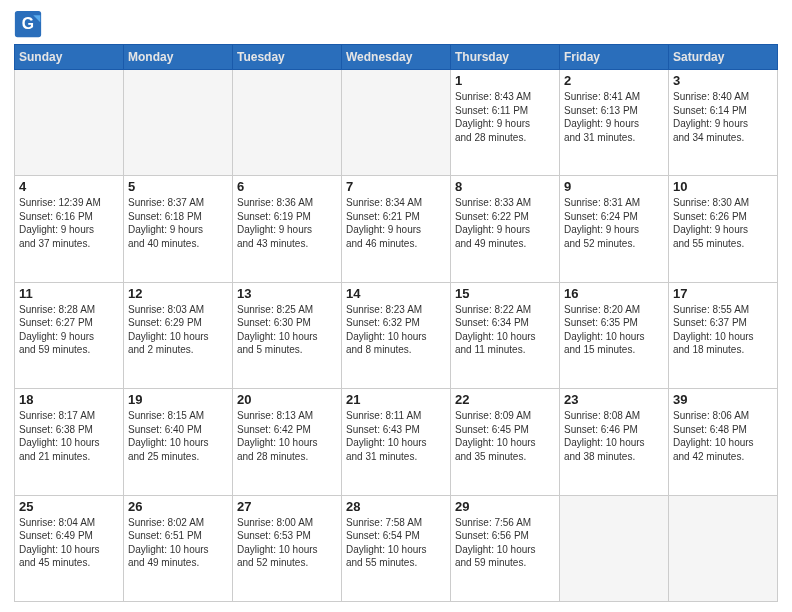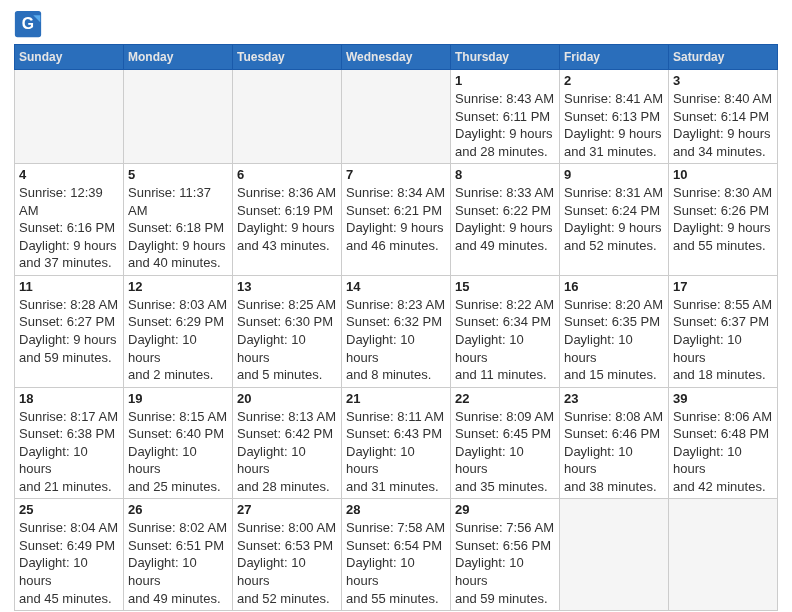--- a/index.html
+++ b/index.html
@@ -79,21 +79,21 @@
       background: #f5f5f5;
     }
     .day-num {
       font-size: 13px;
       font-weight: bold;
       color: #222;
       display: block;
       margin-bottom: 2px;
     }
     .day-info {
-      font-size: 13px;
+      font-size: 10px;
       color: #333;
       line-height: 1.35;
     }
   </style>
 </head>
 <body>
 
 <div class="page">
   <div class="header">
     <div class="logo">
@@ -156,21 +156,21 @@
         <tr>
           <td>
             <span class="day-num">4</span>
             <div class="day-info" style="white-space: pre-line;">Sunrise: 12:39 AM
 Sunset: 6:16 PM
 Daylight: 9 hours
 and 37 minutes.</div>
           </td>
           <td>
             <span class="day-num">5</span>
-            <div class="day-info" style="white-space: pre-line;">Sunrise: 11:37 AM
+            <div class="day-info" style="white-space: pre-line;">Sunrise: 8:37 AM
 Sunset: 6:18 PM
 Daylight: 9 hours
 and 40 minutes.</div>
           </td>
           <td>
             <span class="day-num">6</span>
             <div class="day-info" style="white-space: pre-line;">Sunrise: 8:36 AM
 Sunset: 6:19 PM
 Daylight: 9 hours
 and 43 minutes.</div>

